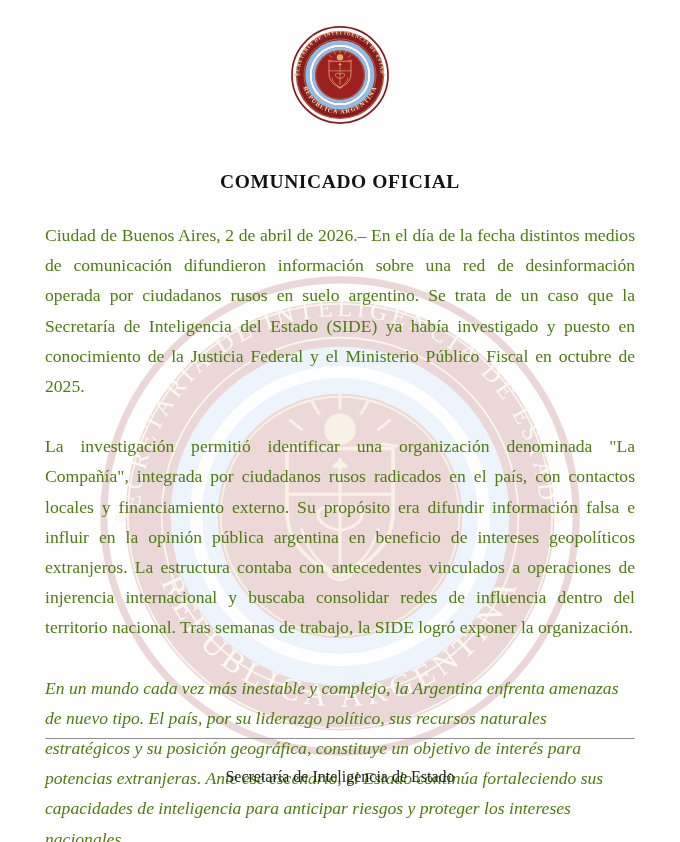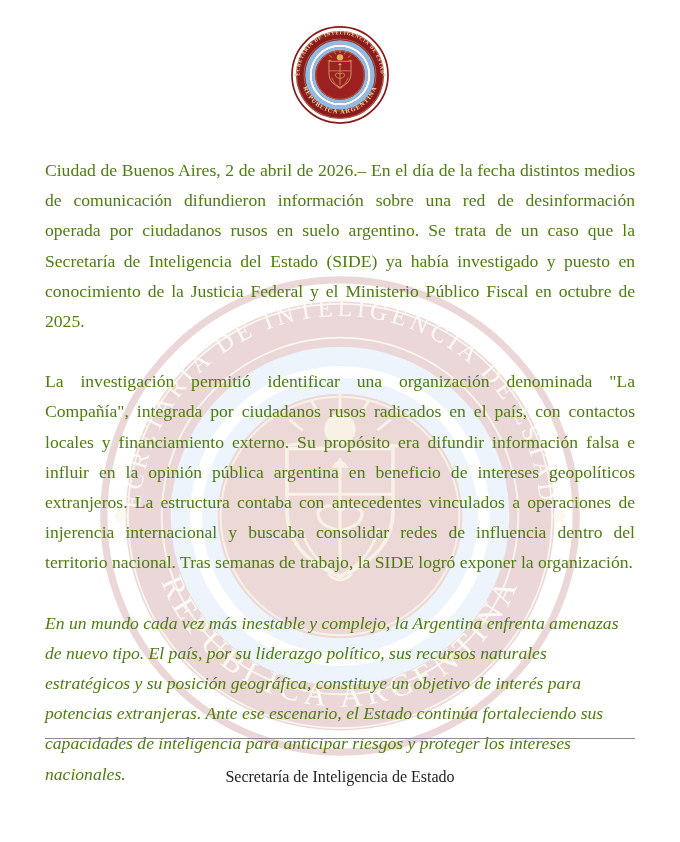--- a/index.html
+++ b/index.html
@@ -221,20 +221,21 @@
 
         <path d="M 181,197 q 10,-10 19,0 q 9,-10 19,0 q 2,13 -19,17 q -21,-4 -19,-17 z" fill="none" stroke="#d9b26a" stroke-width="2.8"></path>
 
         <path d="M 200,251 q -27,-15 -33,-41" fill="none" stroke="#d9b26a" stroke-width="2.4"></path>
         <path d="M 200,251 q 27,-15 33,-41" fill="none" stroke="#d9b26a" stroke-width="2.4"></path>
         <path d="M 189,249 q 11,11 22,0" fill="none" stroke="#d9b26a" stroke-width="2.6"></path>
       </svg>
     </div>
   </div>
 
+  <h1 id="doc-title">COMUNICADO OFICIAL</h1>
 
   <div id="body-copy">
     <p class="para justify" id="p1">Ciudad de Buenos Aires, 2 de abril de 2026.– En el día de la fecha distintos medios de comunicación difundieron información sobre una red de desinformación operada por ciudadanos rusos en suelo argentino. Se trata de un caso que la Secretaría de Inteligencia del Estado (SIDE) ya había investigado y puesto en conocimiento de la Justicia Federal y el Ministerio Público Fiscal en octubre de 2025.</p>
     <p class="para justify" id="p2">La investigación permitió identificar una organización denominada "La Compañía", integrada por ciudadanos rusos radicados en el país, con contactos locales y financiamiento externo. Su propósito era difundir información falsa e influir en la opinión pública argentina en beneficio de intereses geopolíticos extranjeros. La estructura contaba con antecedentes vinculados a operaciones de injerencia internacional y buscaba consolidar redes de influencia dentro del territorio nacional. Tras semanas de trabajo, la SIDE logró exponer la organización.</p>
     <p class="para left" id="p3">En un mundo cada vez más inestable y complejo, la Argentina enfrenta amenazas de nuevo tipo. El país, por su liderazgo político, sus recursos naturales estratégicos y su posición geográfica, constituye un objetivo de interés para potencias extranjeras. Ante ese escenario, el Estado continúa fortaleciendo sus capacidades de inteligencia para anticipar riesgos y proteger los intereses nacionales.</p>
   </div>
 
   <div id="footer">
     <div id="footer-rule"></div>
     <div id="footer-text">Secretaría de Inteligencia de Estado</div>

